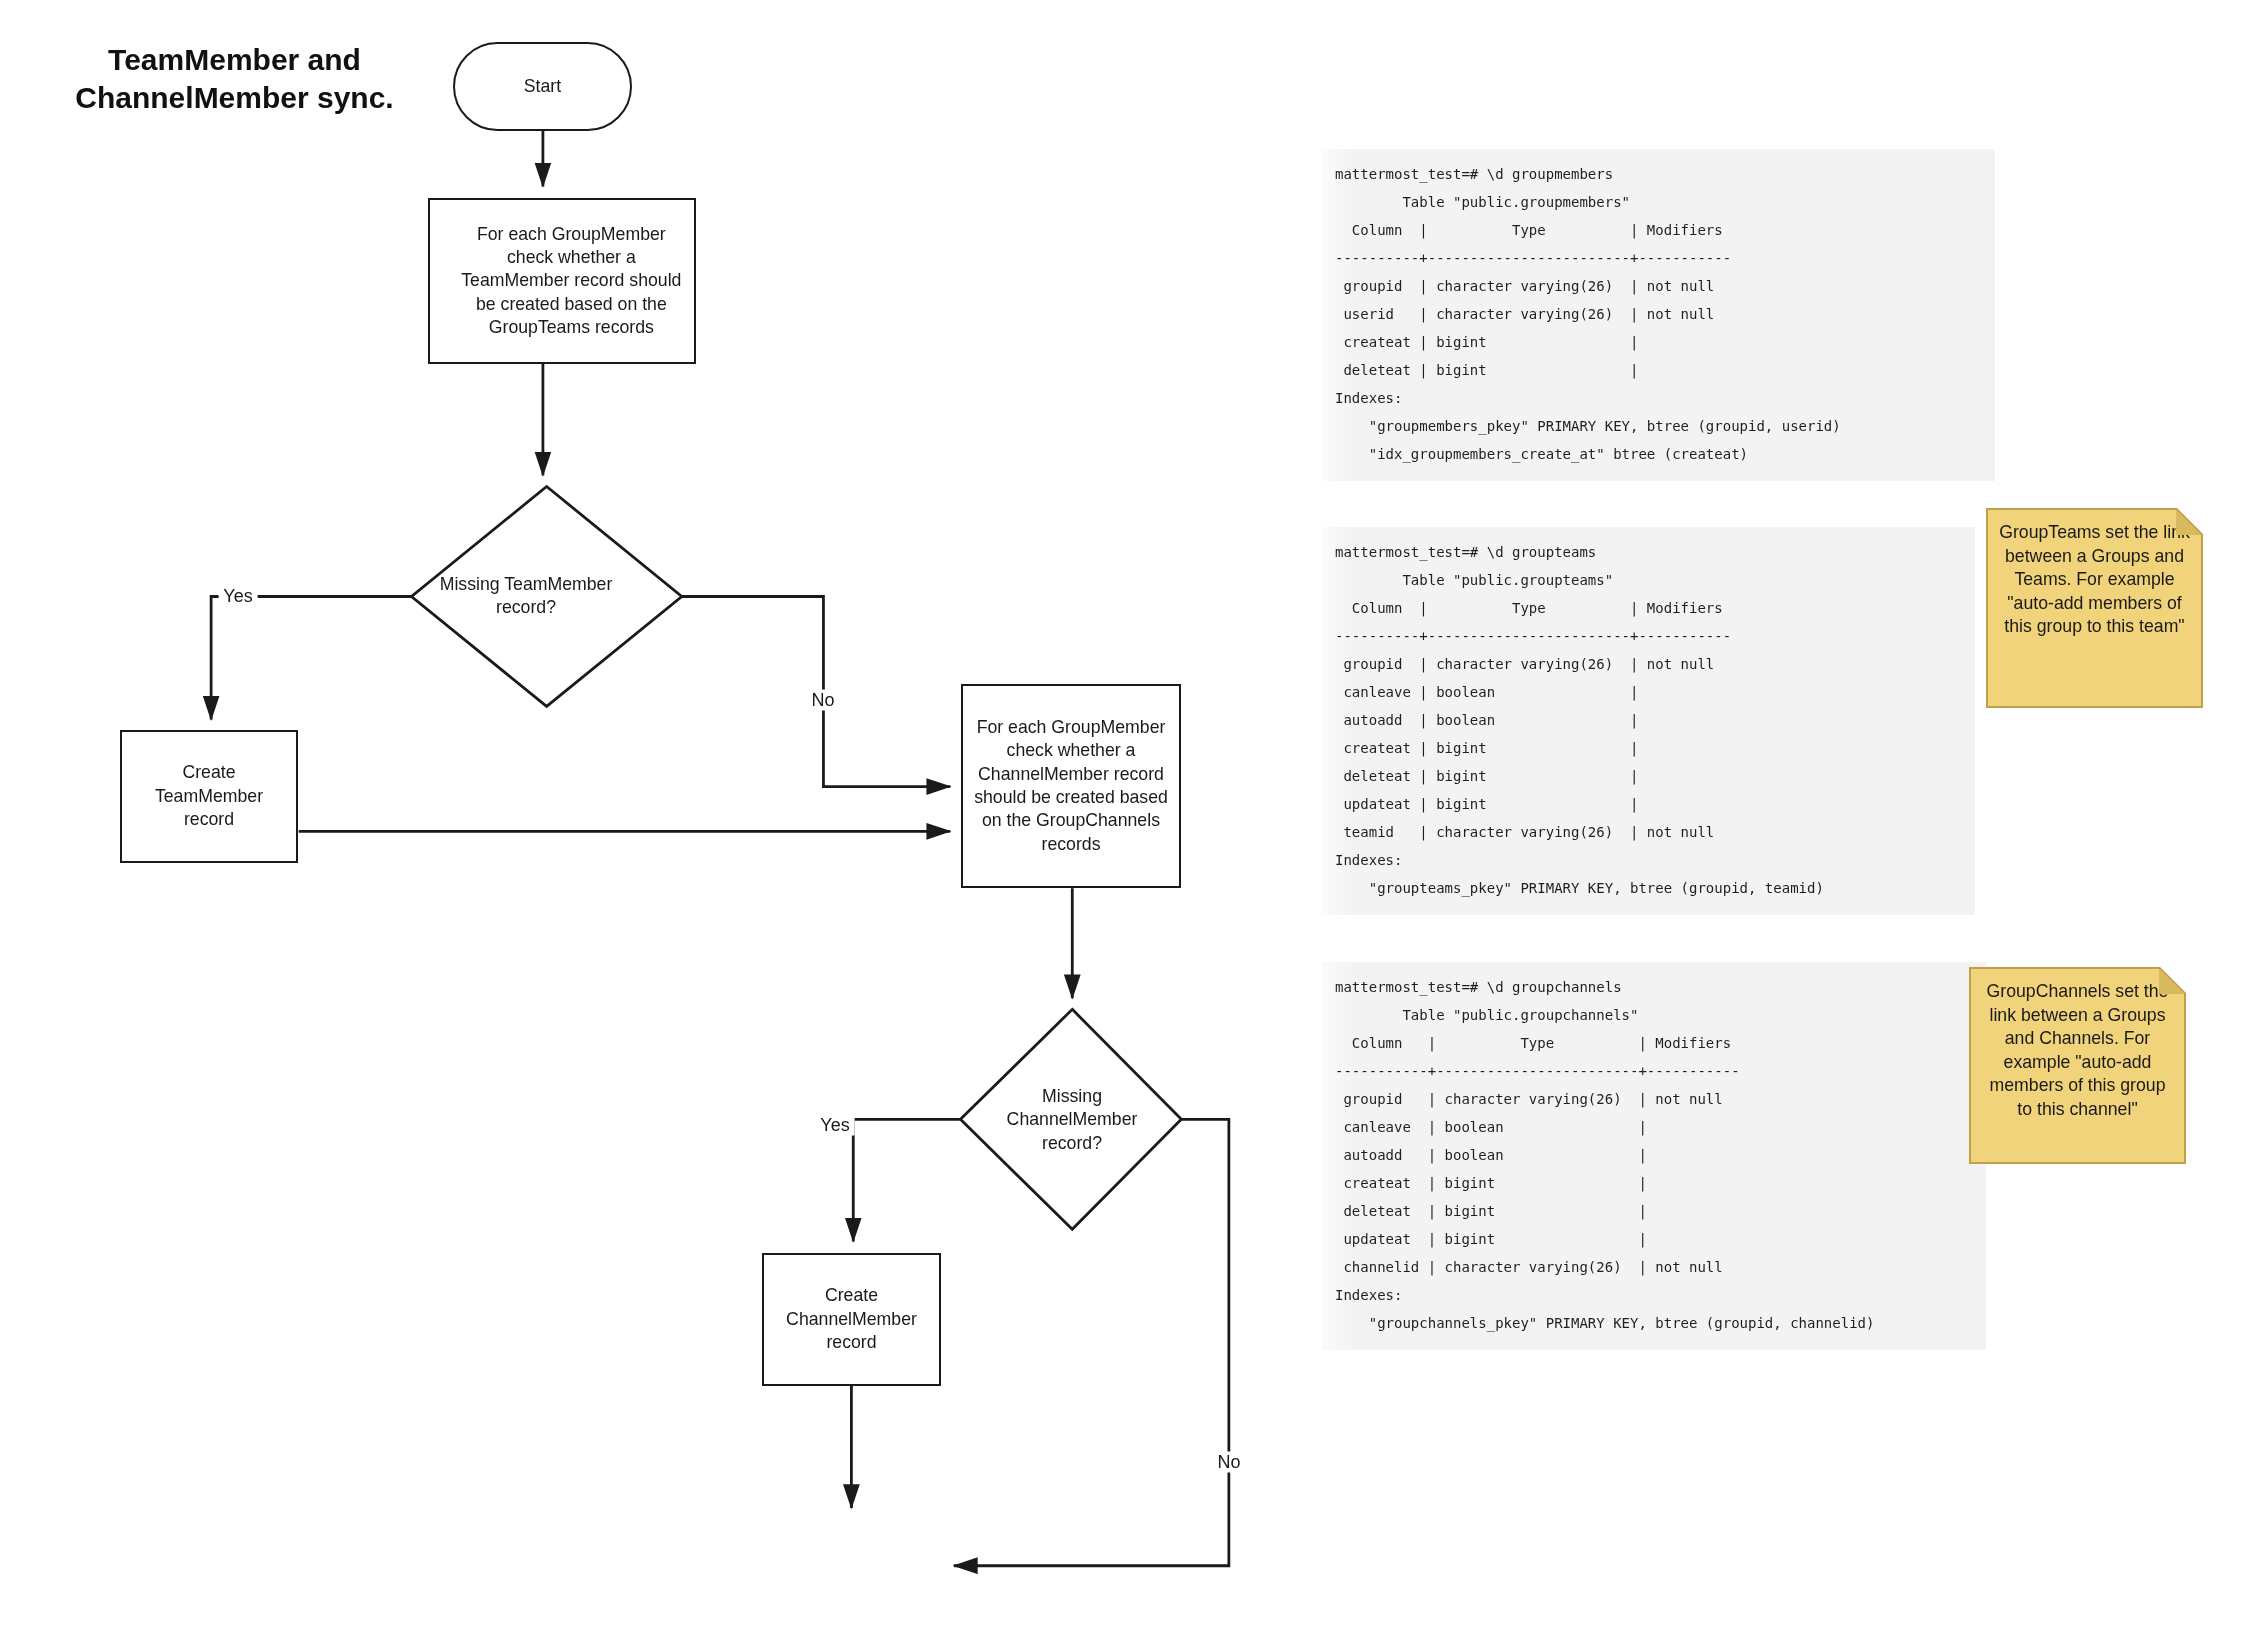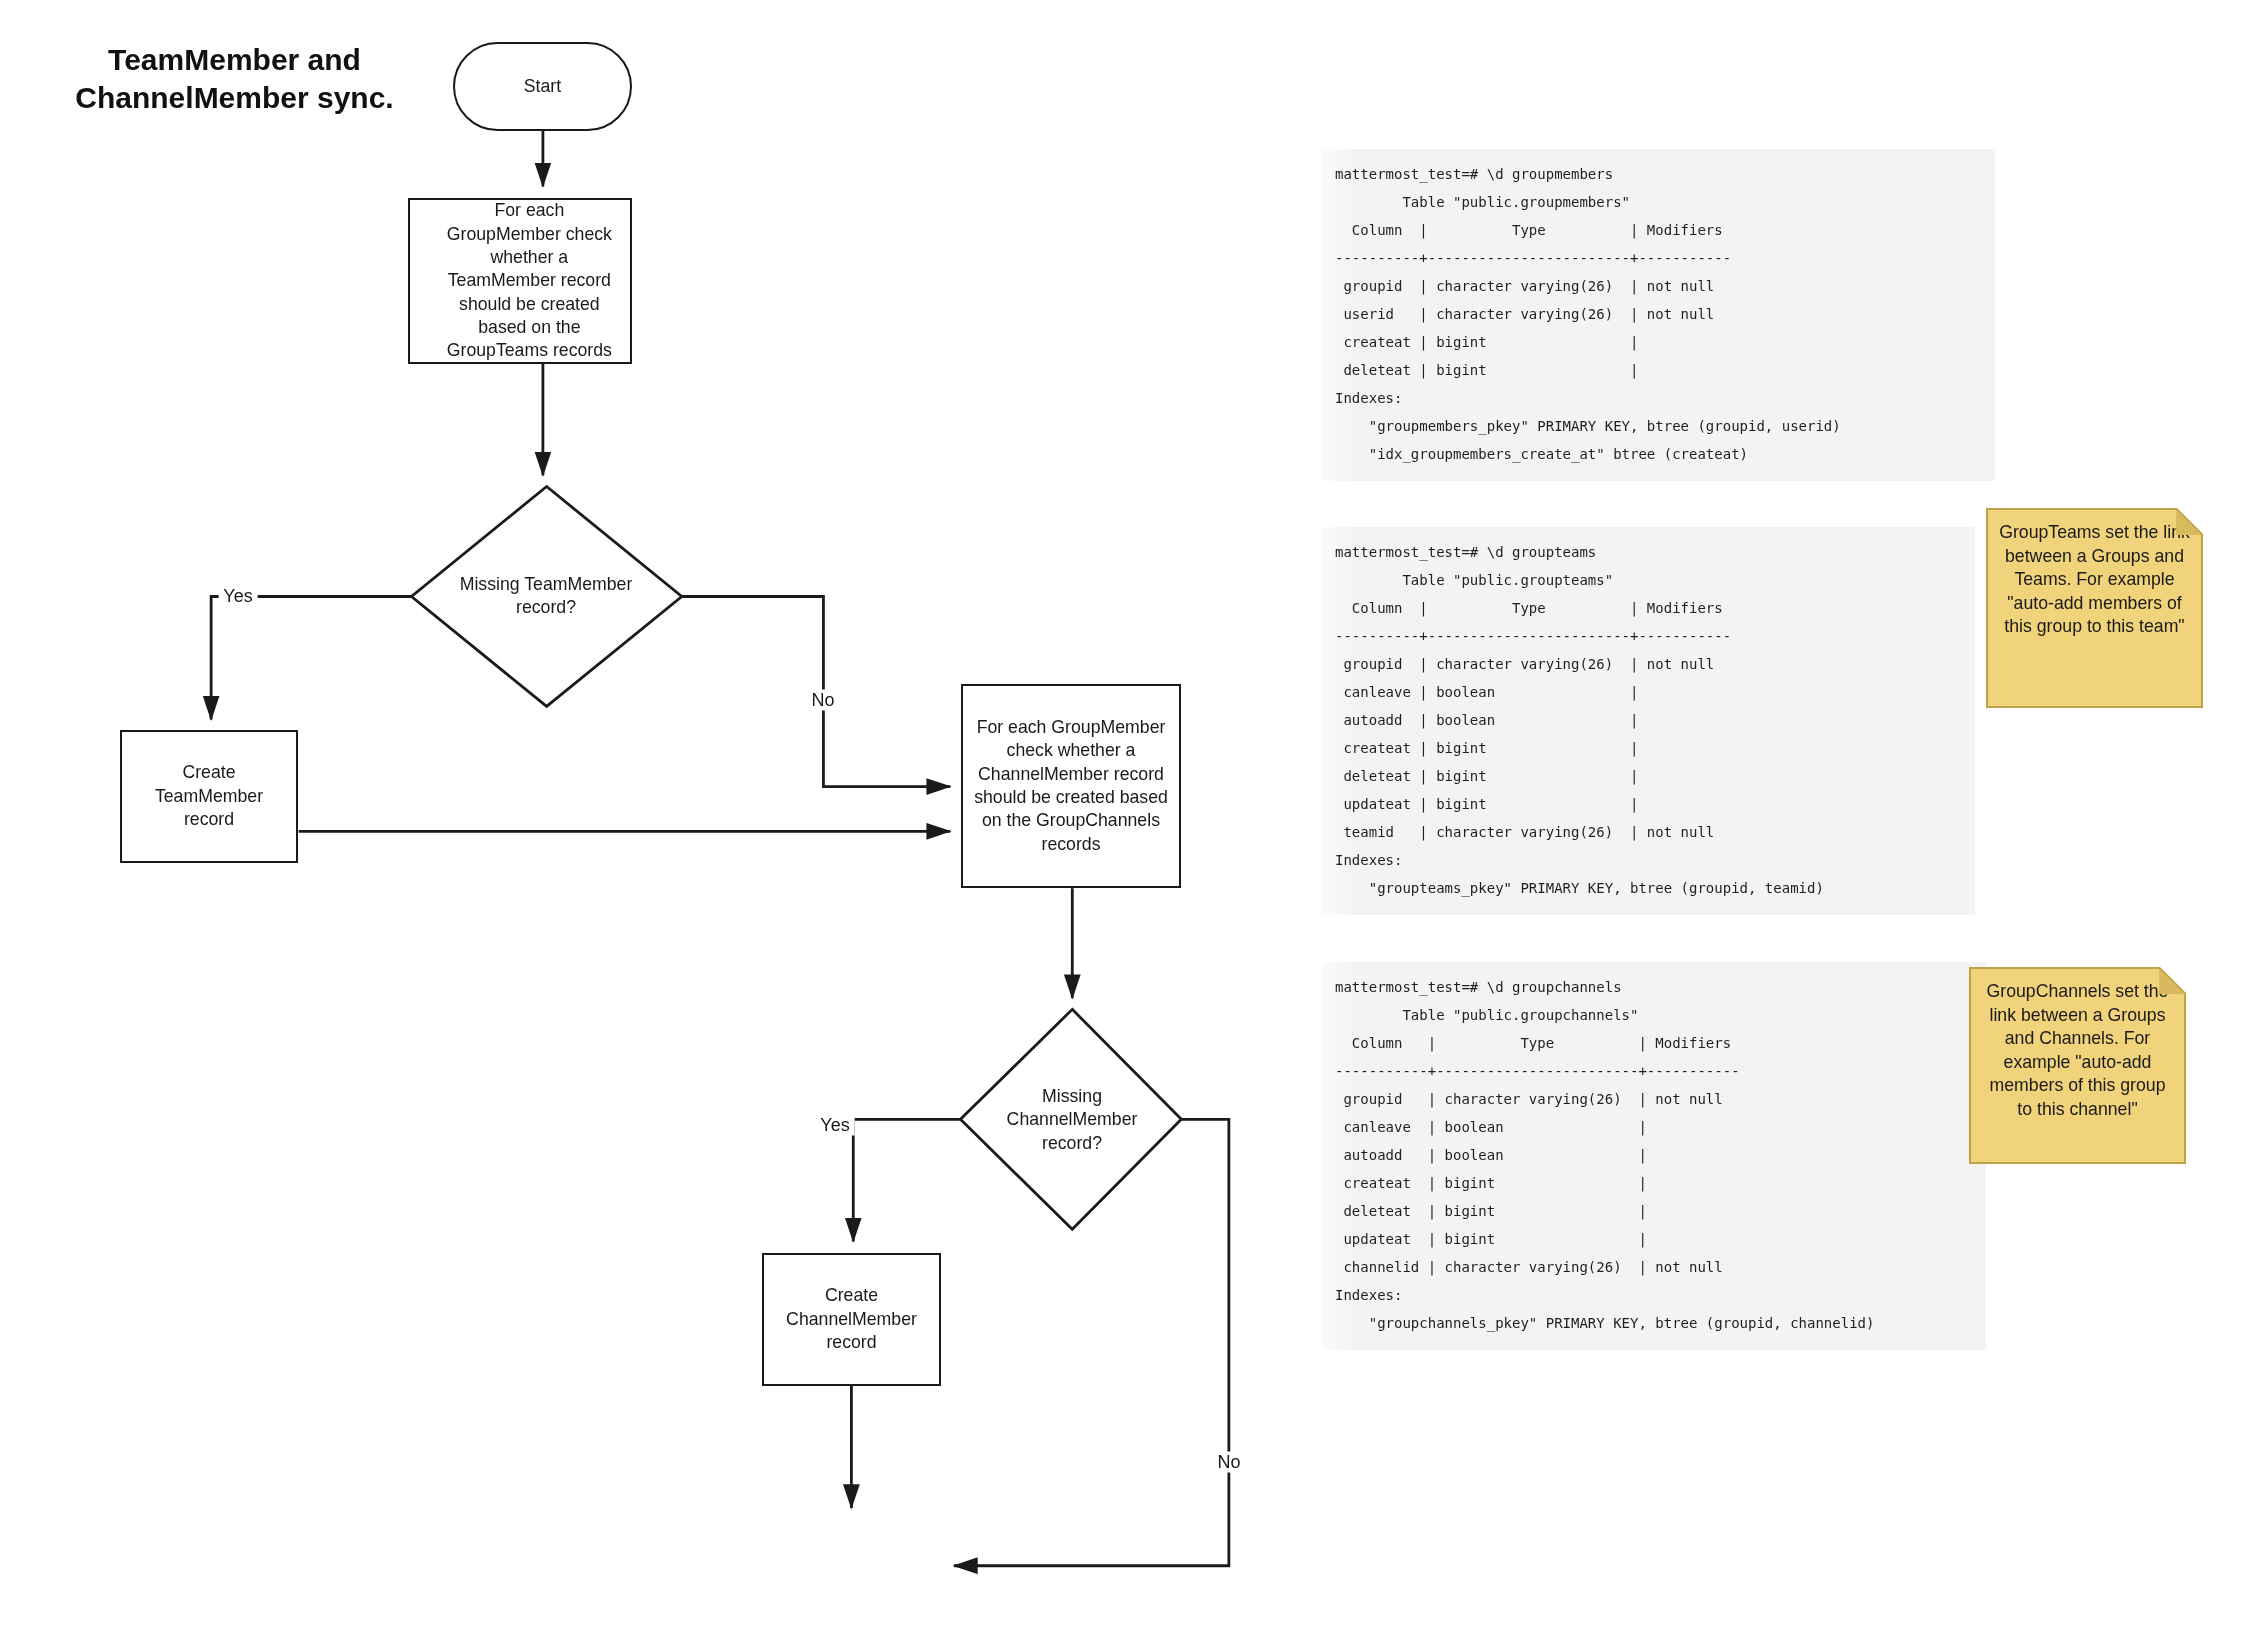--- a/index.html
+++ b/index.html
@@ -94,23 +94,23 @@
       <polyline points="1267,1201 1318,1201 1318,1680 1023,1680" marker-end="url(#arrow)"></polyline>
     </g>
     <g stroke="#1a1a1a" stroke-width="3" fill="#ffffff">
       <polygon points="586,522 731,640 586,758 441,640"></polygon>
       <polygon points="1150,1083 1267,1201 1150,1319 1030,1201"></polygon>
     </g>
   </svg>
 
   <div class="node terminal" style="left:453px;top:42px;width:179px;height:89px;">Start</div>
 
-  <div class="node" style="left:408px;top:198px;width:224px;height:166px;padding-left:28px;">For each GroupMember check whether a TeamMember record should be created based on the GroupTeams records</div>
+  <div class="node" style="left:428px;top:198px;width:268px;height:166px;padding-left:28px;">For each GroupMember check whether a TeamMember record should be created based on the GroupTeams records</div>
 
-  <div class="diamond-label" style="left:434px;top:557px;width:224px;height:78px;">Missing TeamMember record?</div>
+  <div class="diamond-label" style="left:414px;top:557px;width:224px;height:78px;">Missing TeamMember record?</div>
 
   <div class="node" style="left:961px;top:684px;width:220px;height:204px;">For each GroupMember check whether a ChannelMember record should be created based on the GroupChannels records</div>
 
   <div class="node" style="left:120px;top:730px;width:178px;height:133px;">Create TeamMember record</div>
 
   <div class="diamond-label" style="left:977px;top:1078px;width:190px;height:84px;">Missing ChannelMember record?</div>
 
   <div class="node" style="left:762px;top:1253px;width:179px;height:133px;">Create ChannelMember record</div>
 
 

